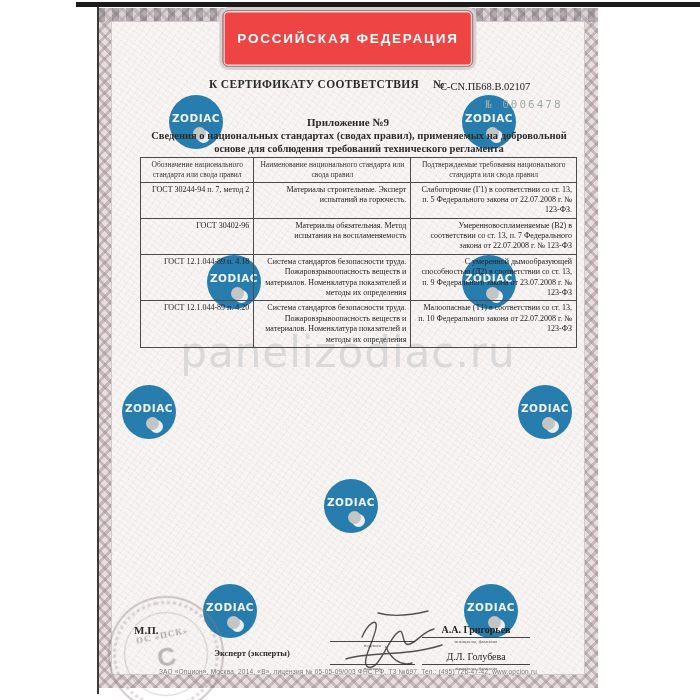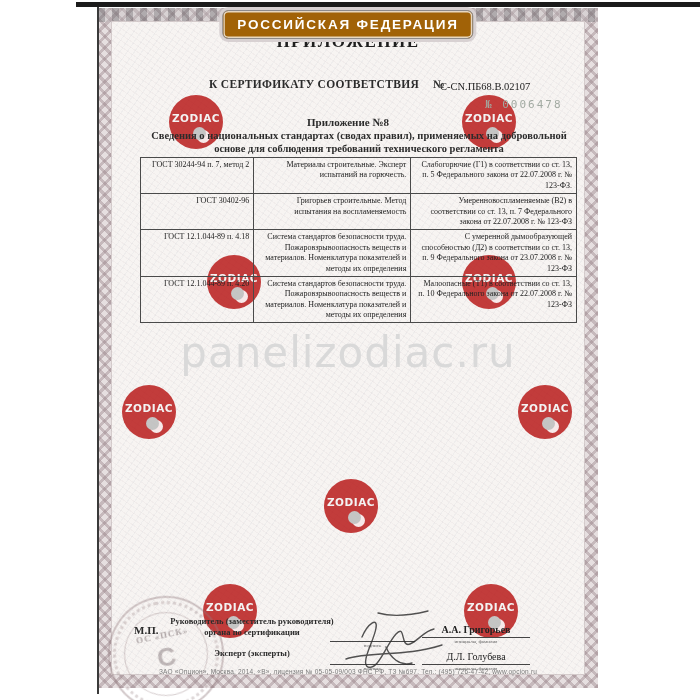--- a/index.html
+++ b/index.html
@@ -15,24 +15,24 @@
   .frame-top{position:absolute;left:0;top:0;width:100%;height:14px;
      background:repeating-linear-gradient(90deg, rgba(110,108,112,.45) 0 7px, rgba(190,186,188,.35) 7px 14px);}
   .inner{position:absolute;inset:13px;background:
        repeating-linear-gradient(35deg, rgba(190,172,178,.10) 0 1px, transparent 1px 5px),
        repeating-linear-gradient(-55deg, rgba(168,178,190,.10) 0 1px, transparent 1px 6px),
        #f7f4f2;
      box-shadow:inset 0 0 0 1px rgba(150,130,135,.35);}
   .edge-left{position:absolute;left:-1px;top:-1px;width:2px;height:101%;background:#3a3a3a;z-index:6;}
 
   .banner{position:absolute;left:50%;top:2px;transform:translateX(-50%);z-index:4;
-     background:#a16207;border:1px solid #8d8a8b;border-radius:6px;
+     background:#ef4444;border:1px solid #8d8a8b;border-radius:6px;
      box-shadow:0 0 0 3px #d8d1d2, inset 0 0 0 1.5px rgba(255,255,255,.75);
      color:#fff;font-family:"Liberation Sans",sans-serif;font-weight:bold;
-     font-size:13.5px;letter-spacing:1.8px;padding:6px 14px;white-space:nowrap;}
+     font-size:13.5px;letter-spacing:1.8px;padding:20px 14px;white-space:nowrap;}
 
   .title{position:absolute;left:0;width:100%;top:24px;text-align:center;z-index:2;
      font-weight:bold;font-size:17px;letter-spacing:1.5px;color:#1f1f1f;}
   .cert-line{position:absolute;left:111px;top:70px;z-index:2;font-weight:bold;font-size:11.5px;letter-spacing:.3px;}
   .cert-no-sign{margin-left:14px;}
   .cert-number{position:absolute;left:342px;top:73px;z-index:2;font-size:10.5px;color:#222;}
   .cert-type{position:absolute;left:130px;width:190px;top:87px;text-align:center;z-index:2;
      font-weight:bold;font-size:10.5px;}
   .blank-number{position:absolute;left:387px;top:90px;z-index:2;
      font-family:"DejaVu Sans Mono",monospace;font-size:11px;color:#a2aaa2;letter-spacing:2px;text-align:center;}
@@ -46,21 +46,21 @@
      border-collapse:collapse;table-layout:fixed;}
   table.standards td,table.standards th{border:1px solid #4a4a4a;padding:2px 4px;
      font-family:"Liberation Serif",serif;vertical-align:top;text-align:right;}
   table.standards th{font-weight:normal;font-size:7.5px;line-height:1.3;text-align:center;vertical-align:middle;color:#333;}
   table.standards td{font-size:8px;line-height:1.3;color:#222;}
   .col1{width:26%;}.col2{width:36%;}.col3{width:38%;}
 
   .site-watermark{position:absolute;left:0;width:100%;top:320px;text-align:center;z-index:1;
      font-family:"DejaVu Sans",sans-serif;font-size:42px;color:#d9d9d9;letter-spacing:1px;}
 
-  .zodiac{position:absolute;width:54px;height:54px;border-radius:50%;background:#b91c1c;opacity:.85;
+  .zodiac{position:absolute;width:54px;height:54px;border-radius:50%;background:#0369a1;opacity:.85;
      display:flex;align-items:center;justify-content:center;padding-bottom:8px;box-sizing:border-box;
      font-family:"DejaVu Sans",sans-serif;font-weight:bold;font-size:10.5px;color:#f4f4f4;
      letter-spacing:.5px;z-index:1;}
   .zodiac .crescent{position:absolute;bottom:6px;left:28px;width:13px;height:13px;border-radius:50%;background:#ffffff;opacity:.9;}
   .zodiac .crescent-cut{position:absolute;bottom:9px;left:24px;width:13px;height:13px;border-radius:50%;background:#bdbdbd;}
   .z1{left:71px;top:87px;}.z2{left:364px;top:87px;}
   .z3{left:109px;top:247px;}.z4{left:364px;top:247px;}
   .z5{left:24px;top:377px;}.z6{left:420px;top:377px;}
   .z7{left:226px;top:471px;}
   .z8{left:105px;top:576px;}.z9{left:366px;top:576px;}
@@ -160,38 +160,43 @@
 
   <div class="site-watermark">panelizodiac.ru</div>
 
   <div class="title">ПРИЛОЖЕНИЕ</div>
   <div class="cert-line">
     <span>К СЕРТИФИКАТУ СООТВЕТСТВИЯ</span><span class="cert-no-sign">№</span>
   </div>
   <div class="cert-number">С-CN.ПБ68.В.02107</div>
   <div class="blank-number">№ 0006478</div>
 
-  <div class="appendix-heading">Приложение №8</div>
+  <div class="appendix-heading">Приложение №9</div>
   <div class="appendix-desc">Сведения о национальных стандартах (сводах правил), применяемых на добровольной основе для соблюдения требований технического регламента</div>
 
   <table class="standards">
     <colgroup>
         <col class="col1">
         <col class="col2">
         <col class="col3">
       </colgroup>
     <tbody>
+        <tr>
+      <th>Обозначение национального стандарта или свода правил</th>
+      <th>Наименование национального стандарта или свода правил</th>
+      <th>Подтверждаемые требования национального стандарта или свода правил</th>
+    </tr>
     <tr>
       <td>ГОСТ 30244-94 п. 7, метод 2</td>
       <td>Материалы строительные. Эксперт испытаний на горючесть.</td>
       <td>Слабогорючие (Г1) в соответствии со ст. 13, п. 5 Федерального закона от 22.07.2008 г. № 123-ФЗ.</td>
     </tr>
     <tr>
       <td>ГОСТ 30402-96</td>
-      <td>Григорьев строительные. Метод испытания на воспламеняемость</td>
+      <td>Материалы обязательная. Метод испытания на воспламеняемость</td>
       <td>Умеренновоспламеняемые (В2) в соответствии со ст. 13, п. 7 Федерального закона от 22.07.2008 г. № 123-ФЗ</td>
     </tr>
     <tr>
       <td>ГОСТ 12.1.044-89 п. 4.18</td>
       <td>Система стандартов безопасности труда. Пожаровзрывоопасность веществ и материалов. Номенклатура показателей и методы их определения</td>
       <td>С умеренной дымообразующей способностью (Д2) в соответствии со ст. 13, п. 9 Федерального закона от 23.07.2008 г. № 123-ФЗ</td>
     </tr>
     <tr>
       <td>ГОСТ 12.1.044-89 п. 4.20</td>
       <td>Система стандартов безопасности труда. Пожаровзрывоопасность веществ и материалов. Номенклатура показателей и методы их определения</td>
@@ -202,24 +207,20 @@
 
   <div class="stamp">
     <div class="ring-outer"></div>
     <div class="ring-dots"></div>
     <div class="ring-inner"></div>
     <div class="stamp-text">ОС «ПСК»</div>
     <div class="stamp-logo">С</div>
   </div>
   <div class="mp">М.П.</div>
 
-  <div class="sig-label-1">
-    <span>Руководитель (заместитель руководителя)</span><br>
-    <span>органа по сертификации</span>
-  </div>
   <div class="sig-label-2">Эксперт (эксперты)</div>
 
   <div class="sig-line line-a"></div>
   <div class="sig-line line-b"></div>
   <div class="sig-line name-line-a"></div>
   <div class="sig-line name-line-b"></div>
 
   <div class="sig-name name-a">А.А. Григорьев</div>
   <div class="sig-name name-b">Д.Л. Голубева</div>
 

